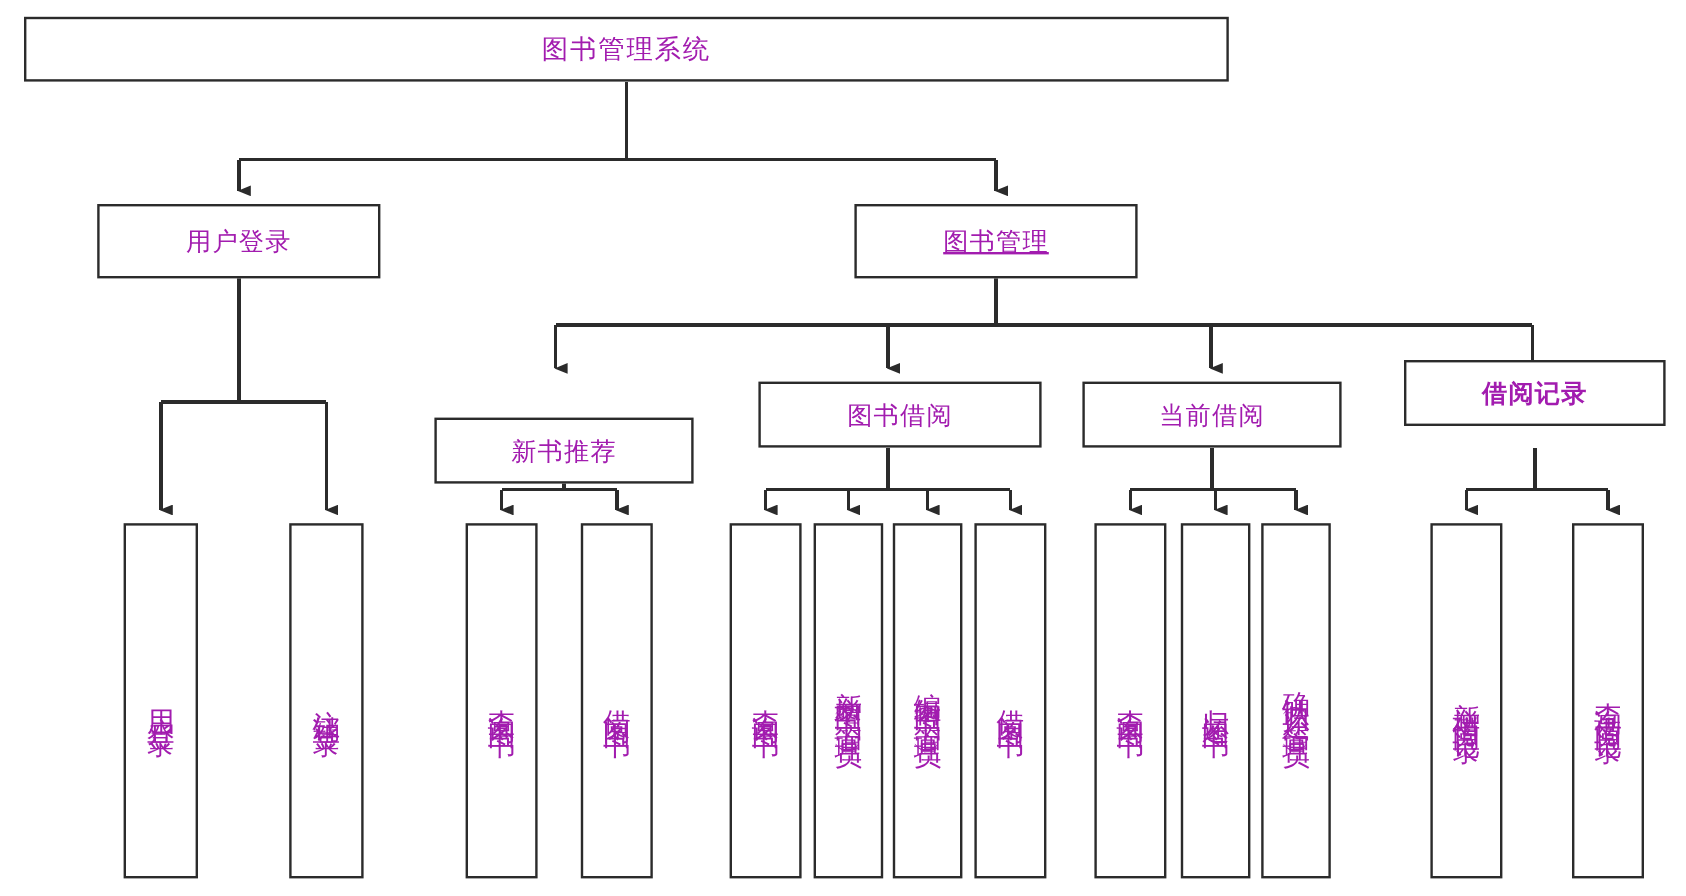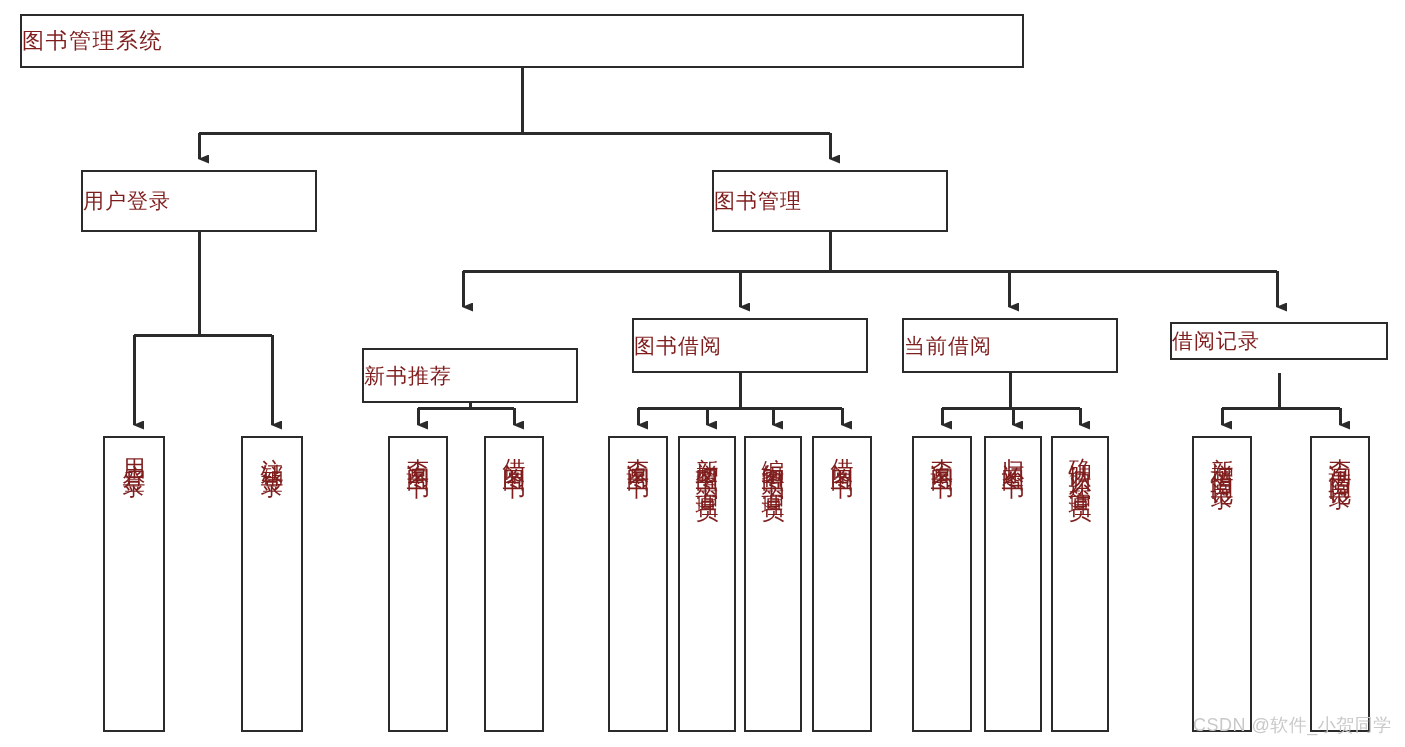--- a/index.html
+++ b/index.html
@@ -25,21 +25,22 @@
     width: 1405px;
     height: 747px;
   }
   .node-box {
     position: absolute;
     box-sizing: border-box;
     border: 2px solid #2b2b2b;
     background: #ffffff;
     display: flex;
     align-items: center;
-    color: #7f1d1d;
+    justify-content: center;
+    color: #a21caf;
     font-weight: 400;
   }
   .node-h {
     font-size: 21px;
     letter-spacing: 1px;
   }
   .node-root {
     font-size: 22px;
     letter-spacing: 1.5px;
   }
@@ -109,33 +110,33 @@
       </g>
   </svg>
 
   <div id="node-layer">
       <div class="node-box node-root" style="left: 20px; top: 14px; width: 1004px; height: 54px;">
         <span>图书管理系统</span>
       </div>
       <div class="node-box node-h" style="left: 81px; top: 170px; width: 236px; height: 62px;">
         <span>用户登录</span>
       </div>
-      <div class="node-box node-h" style="left: 712px; top: 170px; width: 236px; height: 62px;">
+      <div class="node-box node-h" style="left: 712px; top: 170px; width: 236px; height: 62px; text-decoration: underline;">
         <span>图书管理</span>
       </div>
       <div class="node-box node-h" style="left: 362px; top: 318px; width: 216px; height: 55px; margin-top: 30px;">
         <span>新书推荐</span>
       </div>
       <div class="node-box node-h" style="left: 632px; top: 318px; width: 236px; height: 55px;">
         <span>图书借阅</span>
       </div>
       <div class="node-box node-h" style="left: 902px; top: 318px; width: 216px; height: 55px; font-family: Liberation Mono, monospace;">
         <span>当前借阅</span>
       </div>
-      <div class="node-box node-h" style="left: 1170px; top: 322px; width: 218px; height: 38px;">
+      <div class="node-box node-h" style="left: 1170px; top: 300px; width: 218px; height: 55px; font-weight: bold;">
         <span>借阅记录</span>
       </div>
       <div class="node-box node-v" style="left: 103px; top: 436px; width: 62px; height: 296px;">
         <span>用户登录</span>
       </div>
       <div class="node-box node-v" style="left: 241px; top: 436px; width: 62px; height: 296px;">
         <span>注销登录</span>
       </div>
       <div class="node-box node-v" style="left: 388px; top: 436px; width: 60px; height: 296px;">
         <span>查询图书</span>
@@ -165,15 +166,14 @@
         <span>确认归还（管理员）</span>
       </div>
       <div class="node-box node-v" style="left: 1192px; top: 436px; width: 60px; height: 296px;">
         <span>新增借阅记录</span>
       </div>
       <div class="node-box node-v" style="left: 1310px; top: 436px; width: 60px; height: 296px;">
         <span>查询借阅记录</span>
       </div>
     </div>
 
-  <div class="watermark" style="left: 1193px; top: 713px; color: rgb(201, 201, 201);">CSDN @软件_小贺同学</div>
 
 </div>
 
 </body></html>

